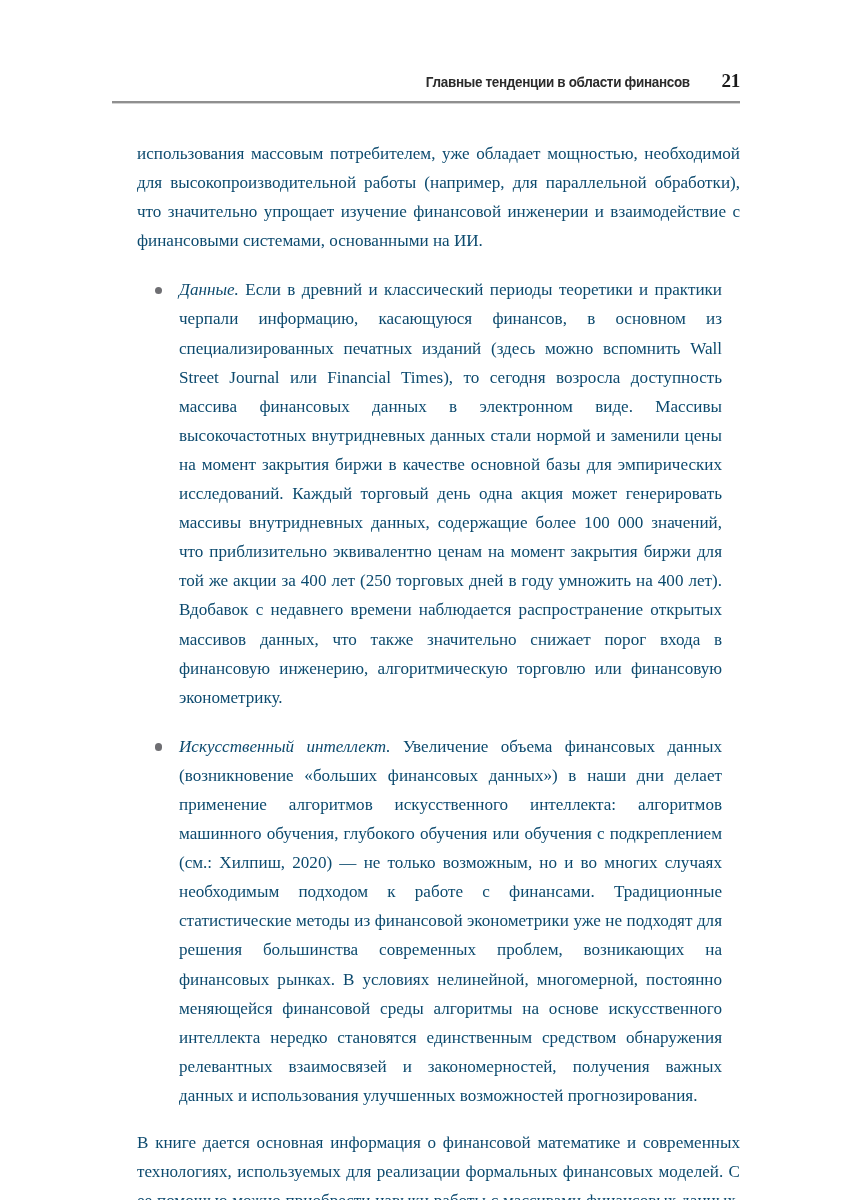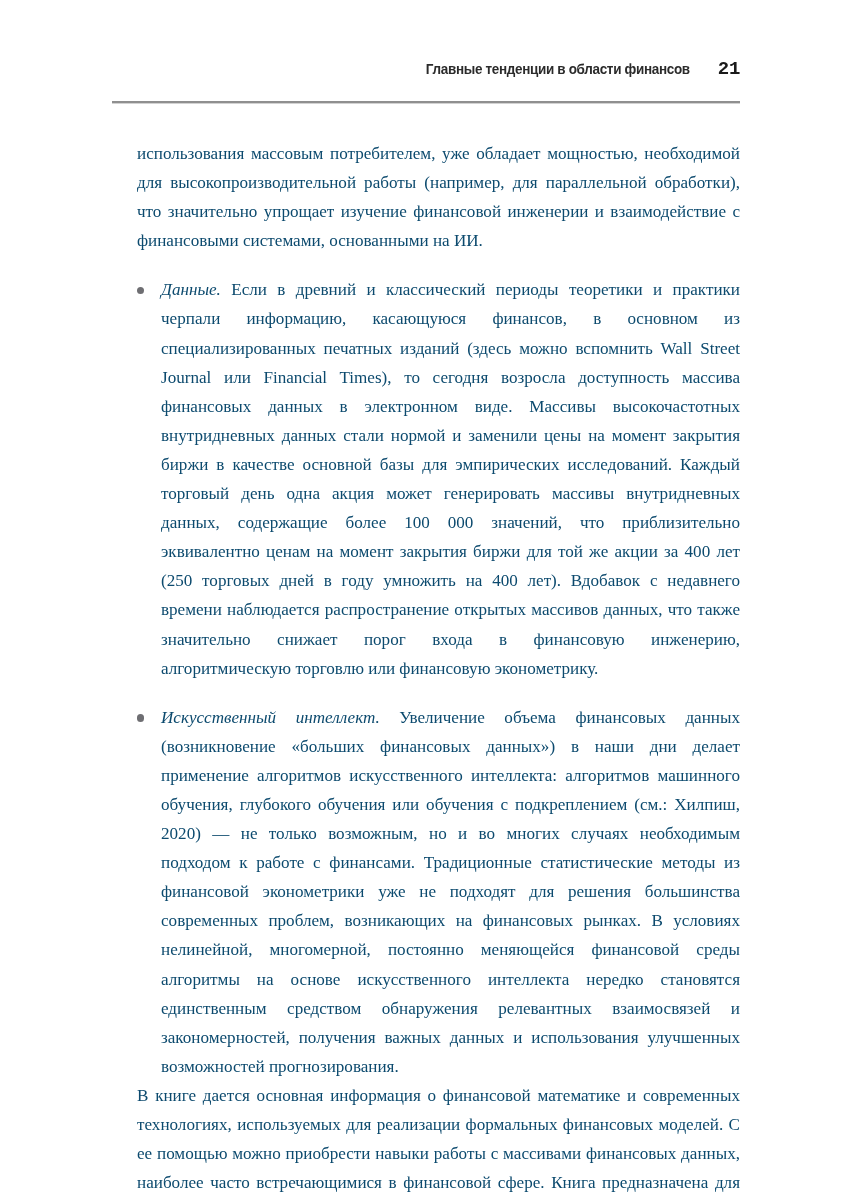--- a/index.html
+++ b/index.html
@@ -15,39 +15,39 @@
     background: #ffffff;
     overflow: hidden;
     font-family: "Liberation Serif", "DejaVu Serif", serif;
     color: #231f20;
   }
 
   
   .running-head {
     position: absolute;
     left: 112px;
-    top: 58px;
+    top: 70px;
     width: 628px;
     display: flex;
     align-items: baseline;
     justify-content: flex-end;
     gap: 26px;
   }
   .running-head-title {
     font-family: "Liberation Sans", "DejaVu Sans", sans-serif;
     font-size: 14.5px;
     font-weight: 600;
     letter-spacing: -0.35px;
     color: #2b2b2b;
     white-space: nowrap;
     transform: scaleX(0.93);
     transform-origin: right center;
   }
   .running-head-folio {
-    font-family: Liberation Mono, monospace;
+    font-family: Liberation Serif, serif;
     font-size: 19px;
     font-weight: 700;
     color: #1a1a1a;
     letter-spacing: -0.3px;
     min-width: 24px;
     text-align: right;
   }
   .head-rule {
     position: absolute;
     left: 112px;
@@ -81,21 +81,21 @@
     text-align: justify;
     text-justify: inter-word;
     hyphens: manual;
     color: #0c4a6e;
   }
 
   .para-lead { margin-bottom: 0; }
 
   ul.bullets {
     list-style: none;
-    margin: 0;
+    margin: 18px;
     padding: 0;
   }
   li.bullet {
     position: relative;
     padding-left: 24px;
     margin-top: 20px;
   }
   li.bullet .dot {
     position: absolute;
     left: -0.5px;

